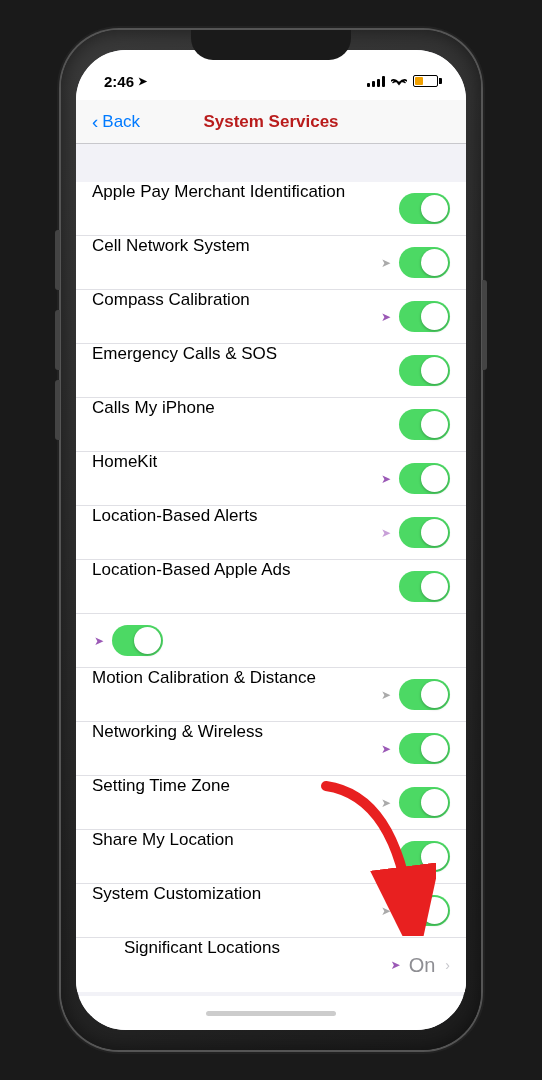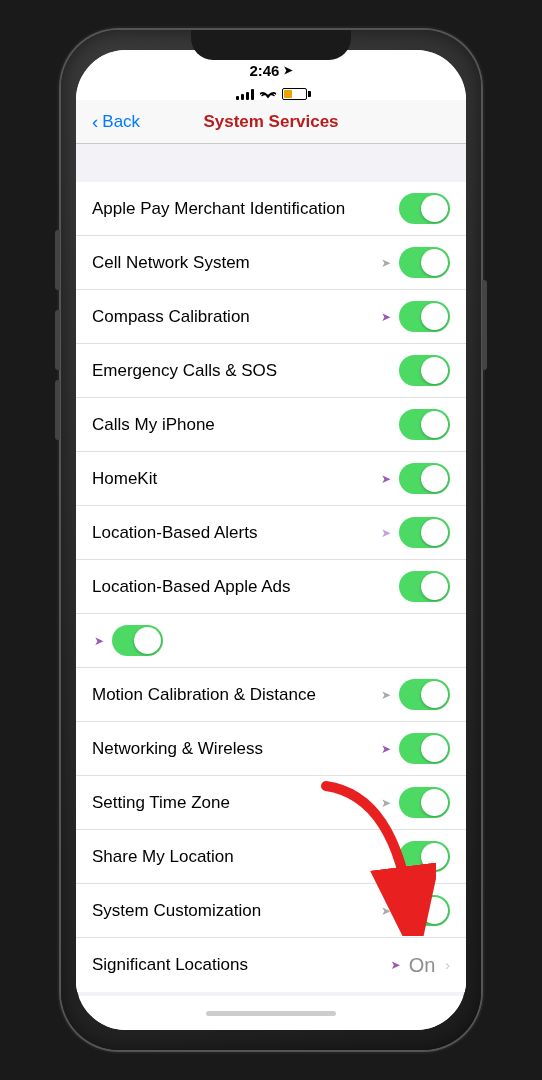--- a/index.html
+++ b/index.html
@@ -81,21 +81,20 @@
 
     
     .status-bar {
       height: 50px;
       background: #fff;
       display: flex;
       align-items: center;
       justify-content: space-between;
       padding: 12px 28px 0 28px;
       flex-shrink: 0;
-      flex-direction: column;
     }
 
     .status-time {
       font-size: 15px;
       font-weight: 600;
       color: #000;
       display: flex;
       align-items: center;
       gap: 4px;
     }
@@ -195,21 +194,20 @@
     }
 
     .settings-group {
       background: #fff;
       margin: 0;
     }
 
     .settings-row {
       height: 54px;
       display: flex;
-      align-items: center;
       padding: 0 16px;
       border-bottom: 0.5px solid #e0e0e5;
       background: #fff;
       position: relative;
     }
 
     .settings-row:last-child {
       border-bottom: none;
     }
 
@@ -467,21 +465,21 @@
           <div class="settings-row">
             <span class="row-label">System Customization</span>
             <div class="row-right">
               <span class="loc-arrow loc-arrow-gray">➤</span>
               <div class="toggle">
                 <div class="toggle-knob"></div>
               </div>
             </div>
           </div>
 
-          <div class="settings-row" style="background:#fff;">
+          <div class="settings-row" style="background:#fff;margin-left:32px;">
             <span class="row-label">Significant Locations</span>
             <div class="row-right">
               <span class="loc-arrow loc-arrow-purple">➤</span>
               <span class="row-value">On</span>
               <span class="chevron">›</span>
             </div>
           </div>
 
         </div>
       </div>

